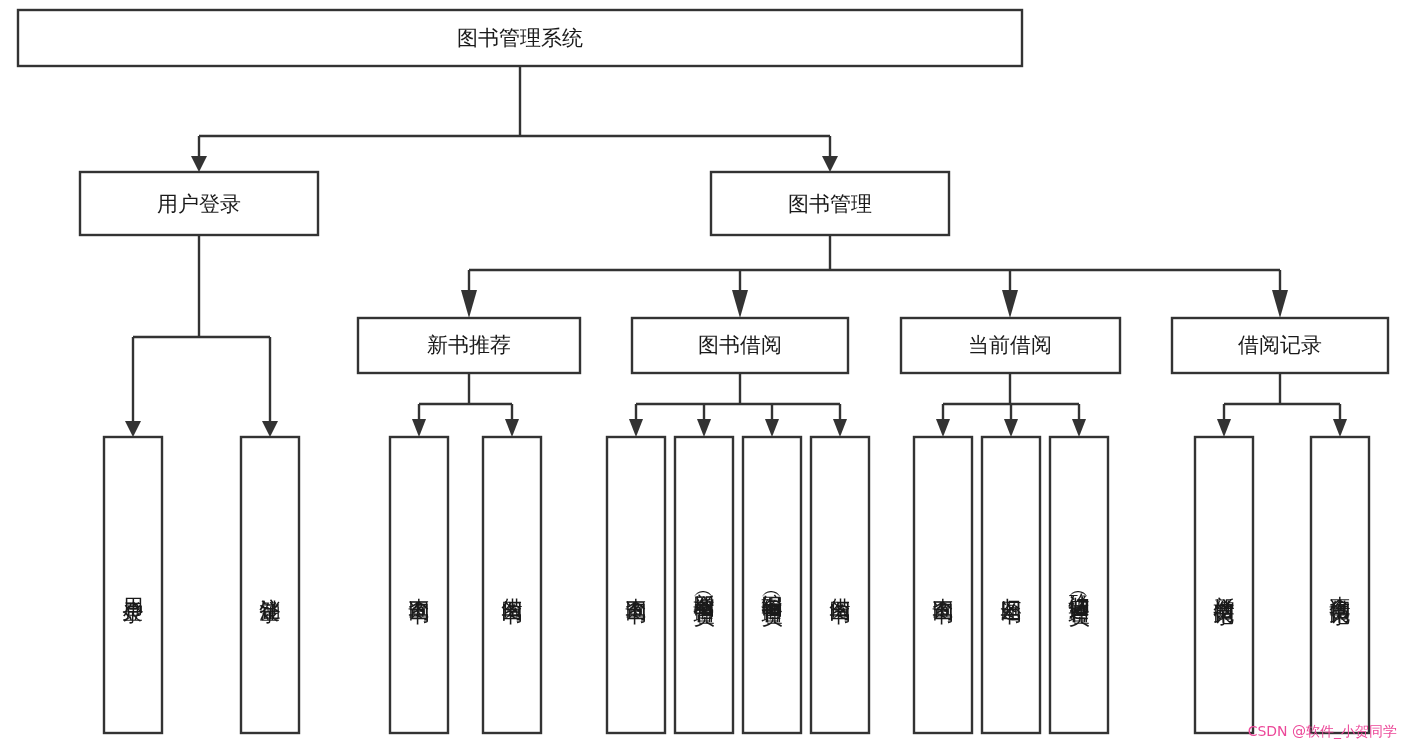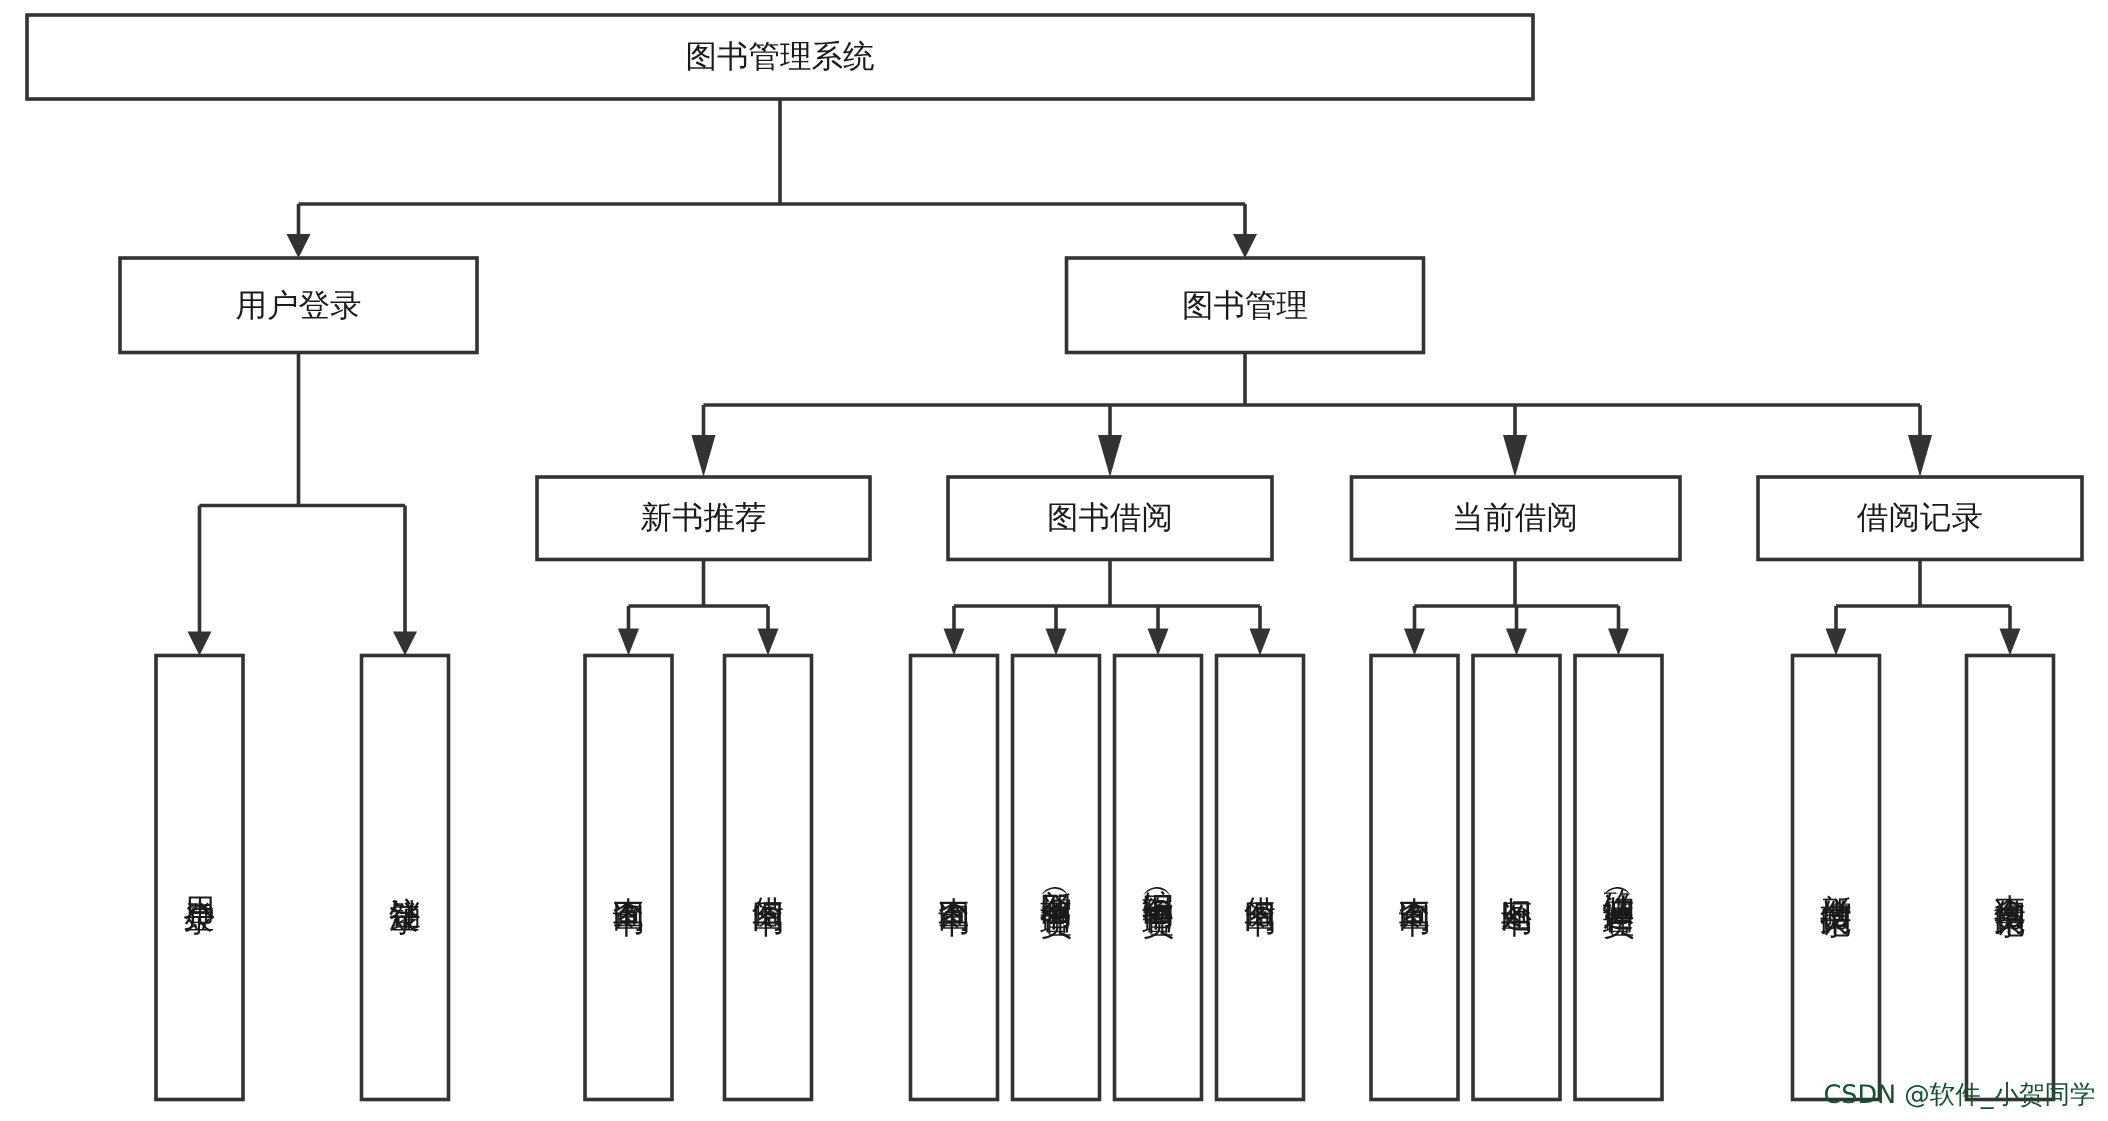--- a/index.html
+++ b/index.html
@@ -57,22 +57,22 @@
     writing-mode: vertical-rl;
     text-orientation: upright;
     text-anchor: middle;
     letter-spacing: 2px;
   }
   .watermark {
     position: absolute;
     right: 8px;
     bottom: 6px;
     font-family: "DejaVu Sans", "Liberation Sans", sans-serif;
-    font-size: 17px;
-    color: #14532d;
+    font-size: 14px;
+    color: #ec4899;
     white-space: nowrap;
     user-select: none;
   }
 </style>
 </head>
 <body>
 
 <div id="diagram-root">
 
   <svg id="diagram-svg" viewBox="0 0 1405 747" xmlns="http://www.w3.org/2000/svg">

